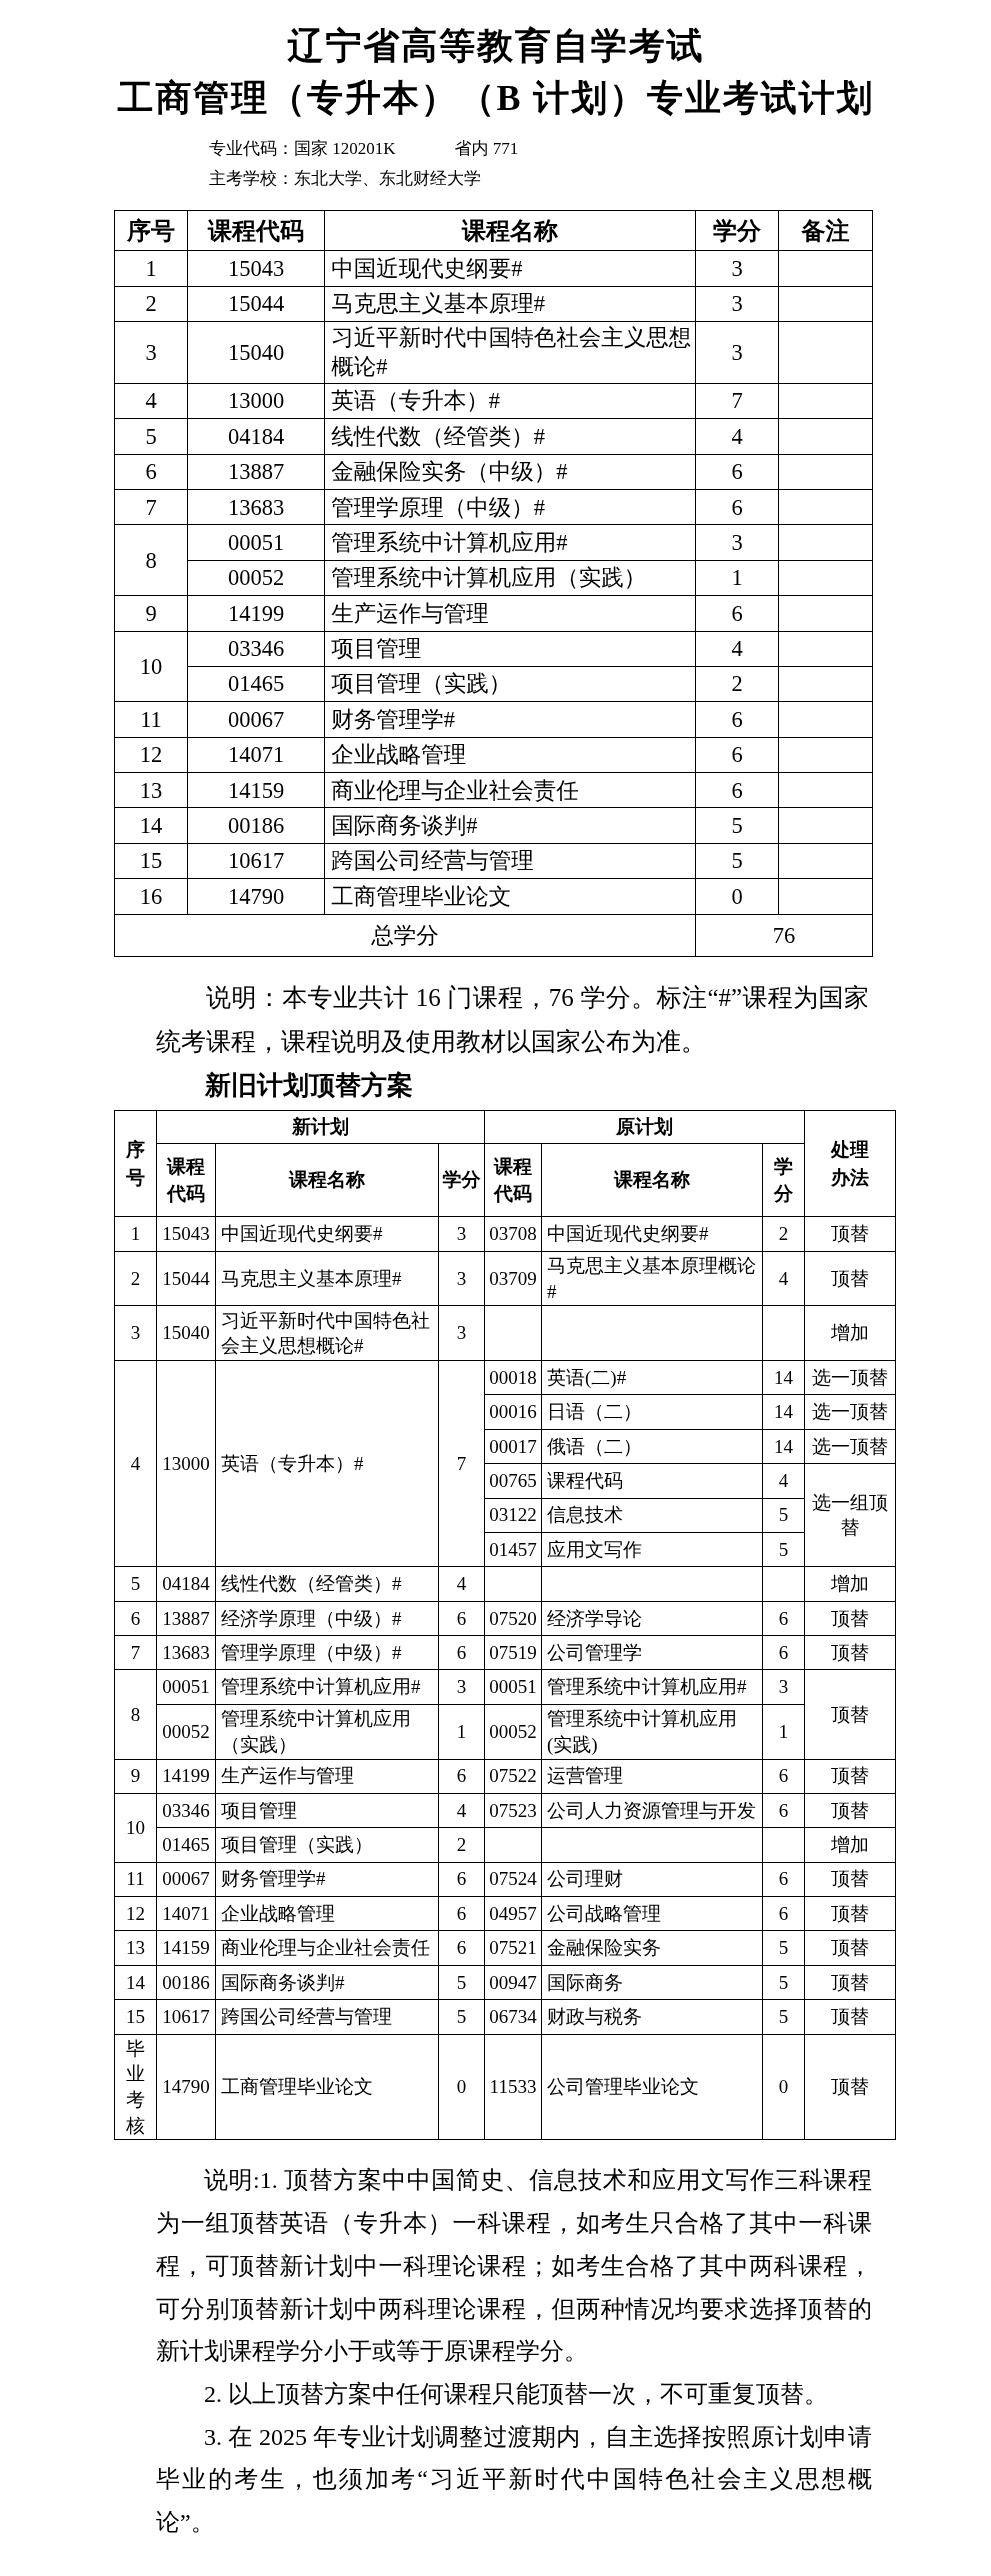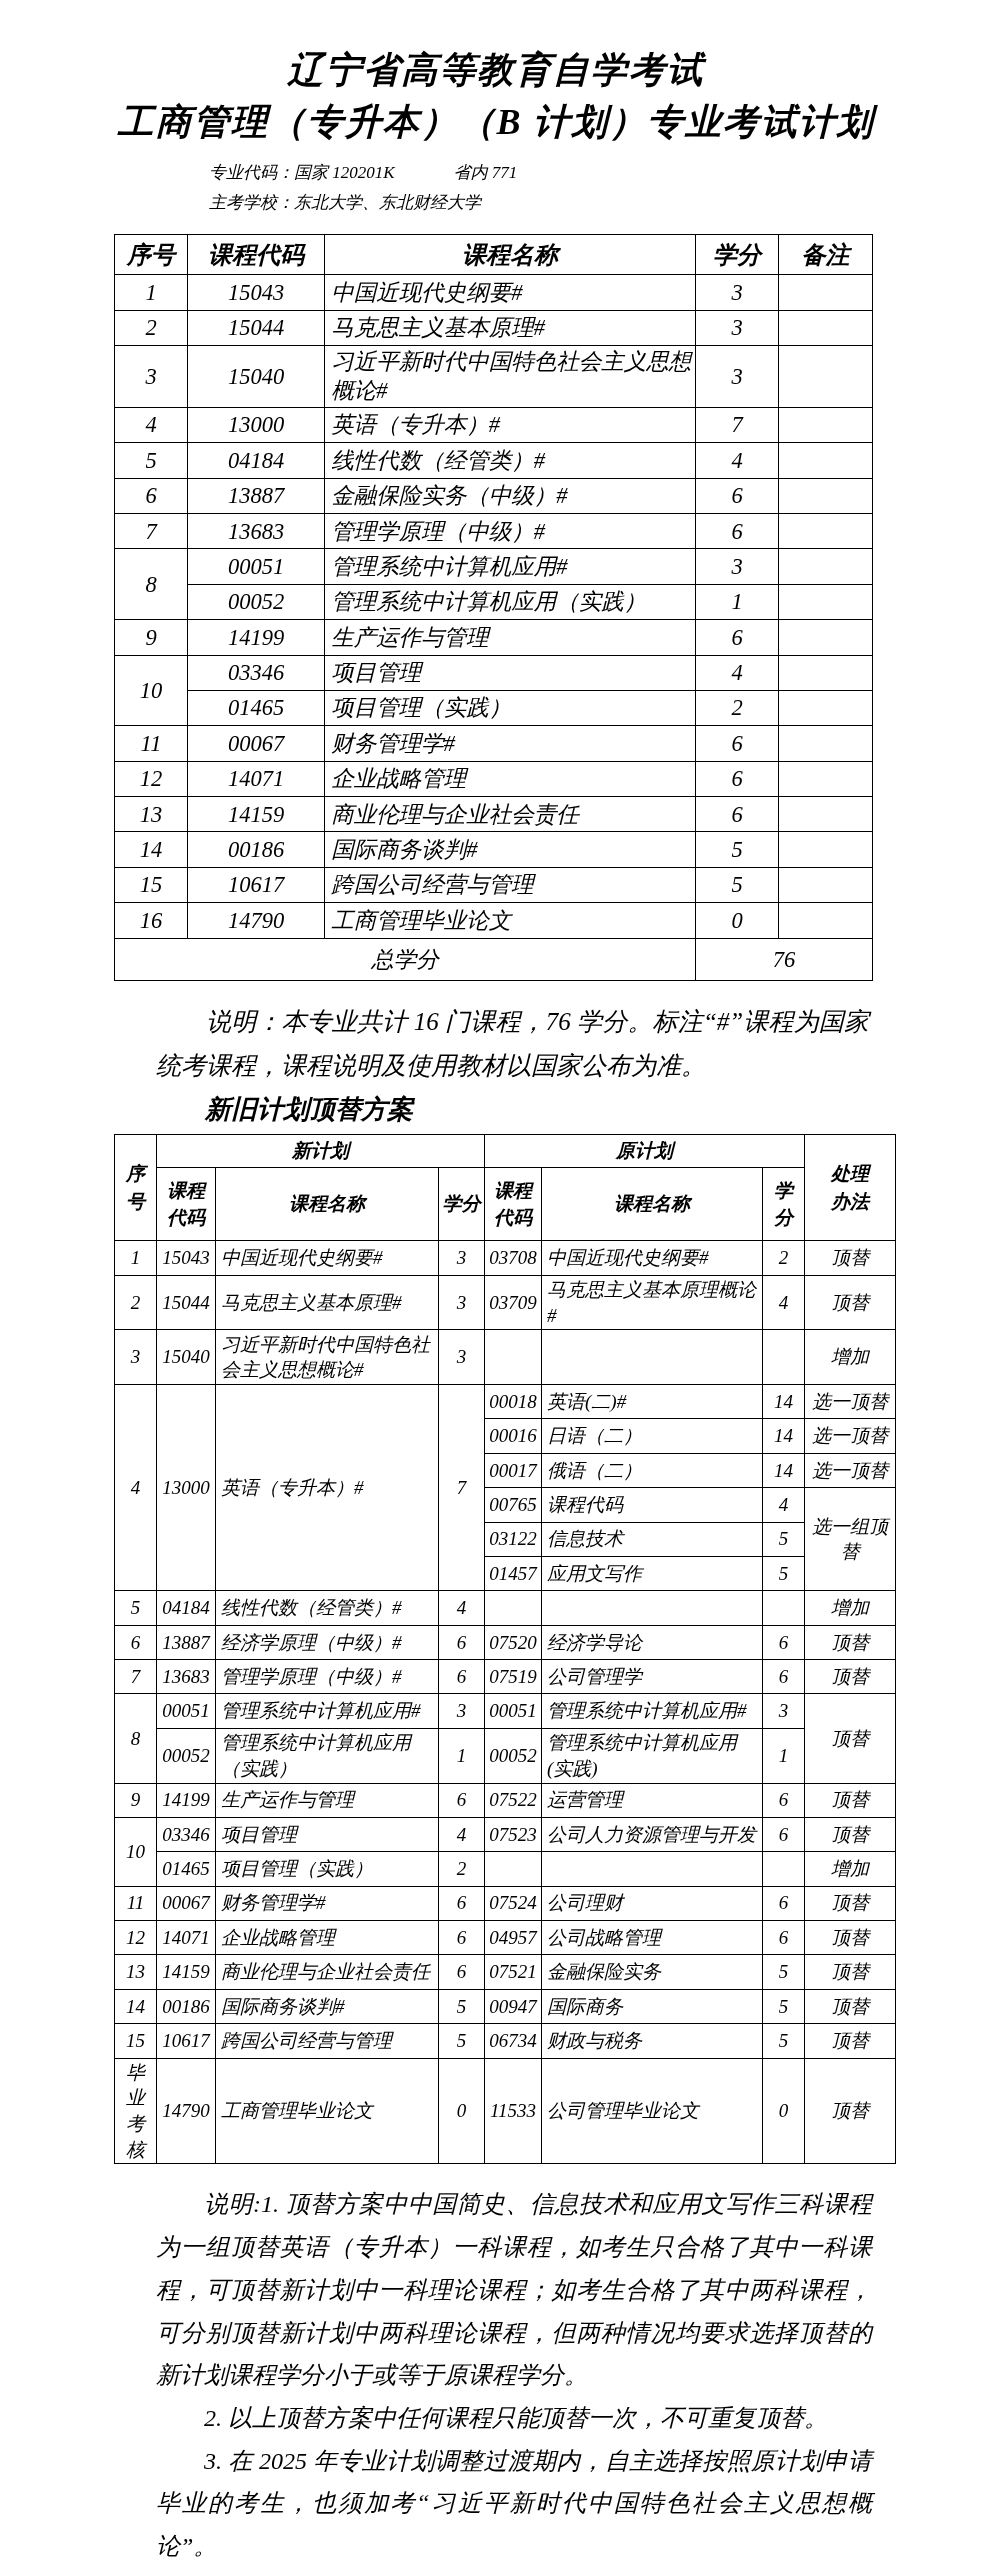--- a/index.html
+++ b/index.html
@@ -1,18 +1,18 @@
 <!DOCTYPE html>
 <html style="font-size:10px"><head>
 <meta charset="utf-8">
 <style>
   html,body{margin:0;padding:0;background:#ffffff;}
   body{width:992px;height:2576px;overflow:hidden;color:#000;
        font-family:"Liberation Serif","DejaVu Serif",serif;}
-  .page{padding-top:44px;font-style:italic;}
+  .page{padding-top:20px;}
   .title{ text-align:center;font-weight:bold;font-size:36px;line-height:1.45;
           letter-spacing:1.9px;font-family:"Liberation Serif","DejaVu Serif",serif;}
   .meta{ margin:10px 0 16px 209px;font-size:17px;line-height:1.75;}
   .meta .gap{display:inline-block;width:59px;}
   table{border-collapse:collapse;table-layout:fixed;background:#fff;}
   td,th{border:1.2px solid #000;text-align:center;vertical-align:middle;
         padding:1.2px 2.5px;overflow:hidden;word-break:break-all;}
   
   .t1{margin:1.2px 0 0 114px;width:758px;}
   .t1 th{font-family:"Liberation Sans","DejaVu Sans",sans-serif;font-weight:bold;

